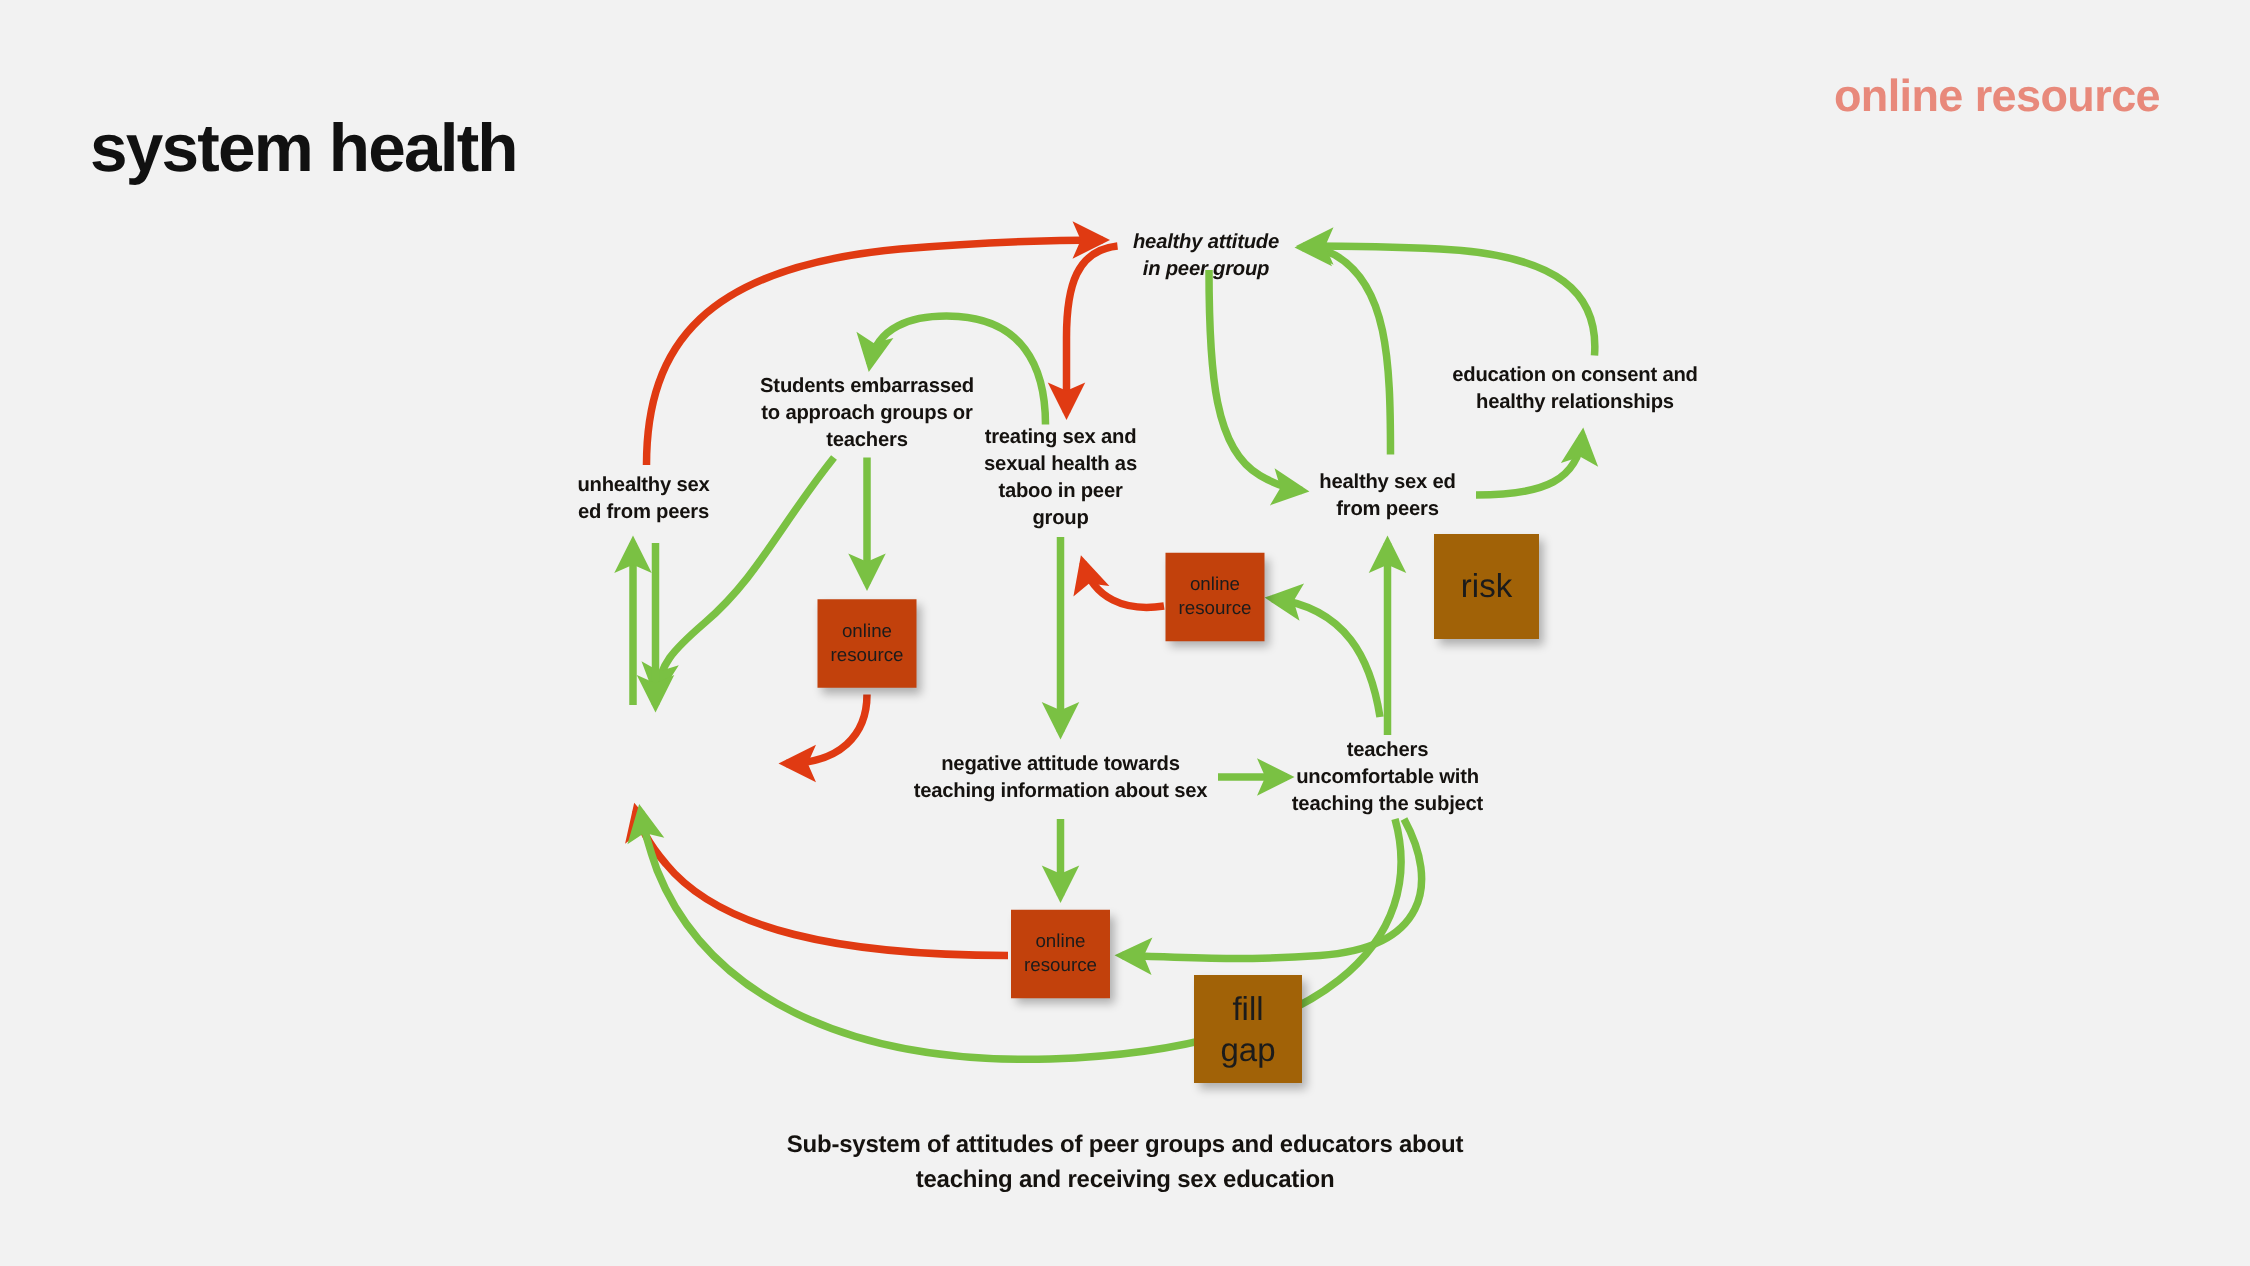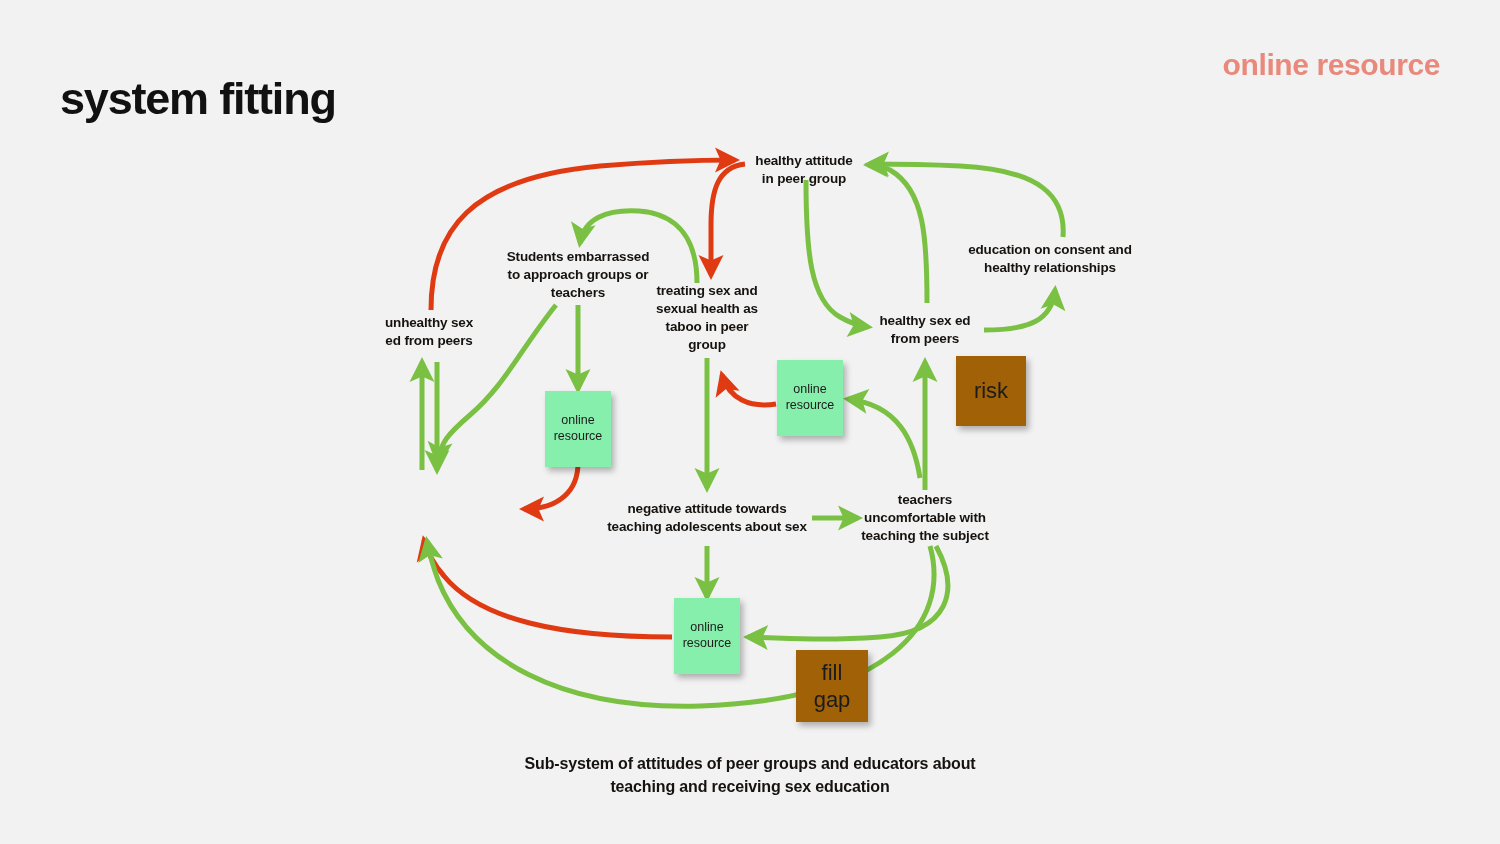--- a/index.html
+++ b/index.html
@@ -82,25 +82,25 @@
     display: flex;
     align-items: center;
     justify-content: center;
     text-align: center;
     box-shadow: 3px 4px 6px rgba(0,0,0,0.28);
     color: #1b1b1b;
     line-height: 1.25;
     white-space: pre-line;
   }
   .sticky-yellow {
-    background: #86efac;
+    background: #c2410c;
     font-size: 12.5px;
     font-weight: 400;
     width: 66px;
-    height: 76px;
+    height: 59px;
   }
   .sticky-pink {
     background: #a16207;
     font-size: 22px;
     font-weight: 400;
     width: 70px;
     height: 70px;
   }
   .sticky-pink.tall {
     width: 72px;
@@ -121,21 +121,21 @@
     letter-spacing: -0.15px;
     white-space: pre-line;
     width: 700px;
   }
 </style>
 </head>
 <body>
 
 <div id="canvas">
 
-  <div class="page-title">system fitting</div>
+  <div class="page-title">system health</div>
   <div class="corner-label">online resource</div>
 
   <svg id="arrows" viewBox="0 0 1500 844">
     <defs>
       <marker id="ah-green" markerWidth="6" markerHeight="6" refX="4.4" refY="3" orient="auto" markerUnits="strokeWidth">
         <path d="M0.4,0.5 L5.4,3 L0.4,5.5 L1.5,3 Z" fill="#7ac143"></path>
       </marker>
       <marker id="ah-red" markerWidth="6" markerHeight="6" refX="4.4" refY="3" orient="auto" markerUnits="strokeWidth">
         <path d="M0.4,0.5 L5.4,3 L0.4,5.5 L1.5,3 Z" fill="#e03a12"></path>
       </marker>
@@ -177,21 +177,21 @@
 
     <path class="arrow-path arrow-green" marker-end="url(#ah-green)" d="M927,303 C927,240 925,190 890,170 C880,165 875,165 868,165"></path>
 
     <path class="arrow-path arrow-green" marker-end="url(#ah-green)" d="M984,330 C1030,330 1052,320 1055,290"></path>
 
     <path class="arrow-path arrow-green" marker-end="url(#ah-green)" d="M1063,237 C1066,196 1040,170 960,166 C920,164 890,164 869,164"></path>
 
     <path class="arrow-path arrow-green" marker-end="url(#ah-green)" d="M806,180 C806,250 810,300 840,317 C852,324 860,326 868,327"></path>
   </svg>
 
-  <div class="node" style="left:804px; top:170px; width:175px;">healthy attitude
+  <div class="node" style="left:804px; top:170px; width:175px;font-style:italic;">healthy attitude
 in peer group</div>
 
   <div class="node" style="left:578px; top:275px; width:185px;">Students embarrassed
 to approach groups or
 teachers</div>
 
   <div class="node" style="left:1050px; top:259px; width:205px;">education on consent and
 healthy relationships</div>
 
   <div class="node" style="left:707px; top:318px; width:110px;">treating sex and
@@ -200,21 +200,21 @@
 group</div>
 
   <div class="node" style="left:429px; top:332px; width:140px;">unhealthy sex
 ed from peers</div>
 
   <div class="node" style="left:925px; top:330px; width:135px;">healthy sex ed
 from peers</div>
 
 
   <div class="node" style="left:707px; top:518px; width:215px;">negative attitude towards
-teaching adolescents about sex</div>
+teaching information about sex</div>
 
   <div class="node" style="left:925px; top:518px; width:135px;">teachers
 uncomfortable with
 teaching the subject</div>
 
   <div class="sticky sticky-yellow" style="left:578px; top:429px;">online
 resource</div>
 
   <div class="sticky sticky-yellow" style="left:810px; top:398px;">online
 resource</div>

